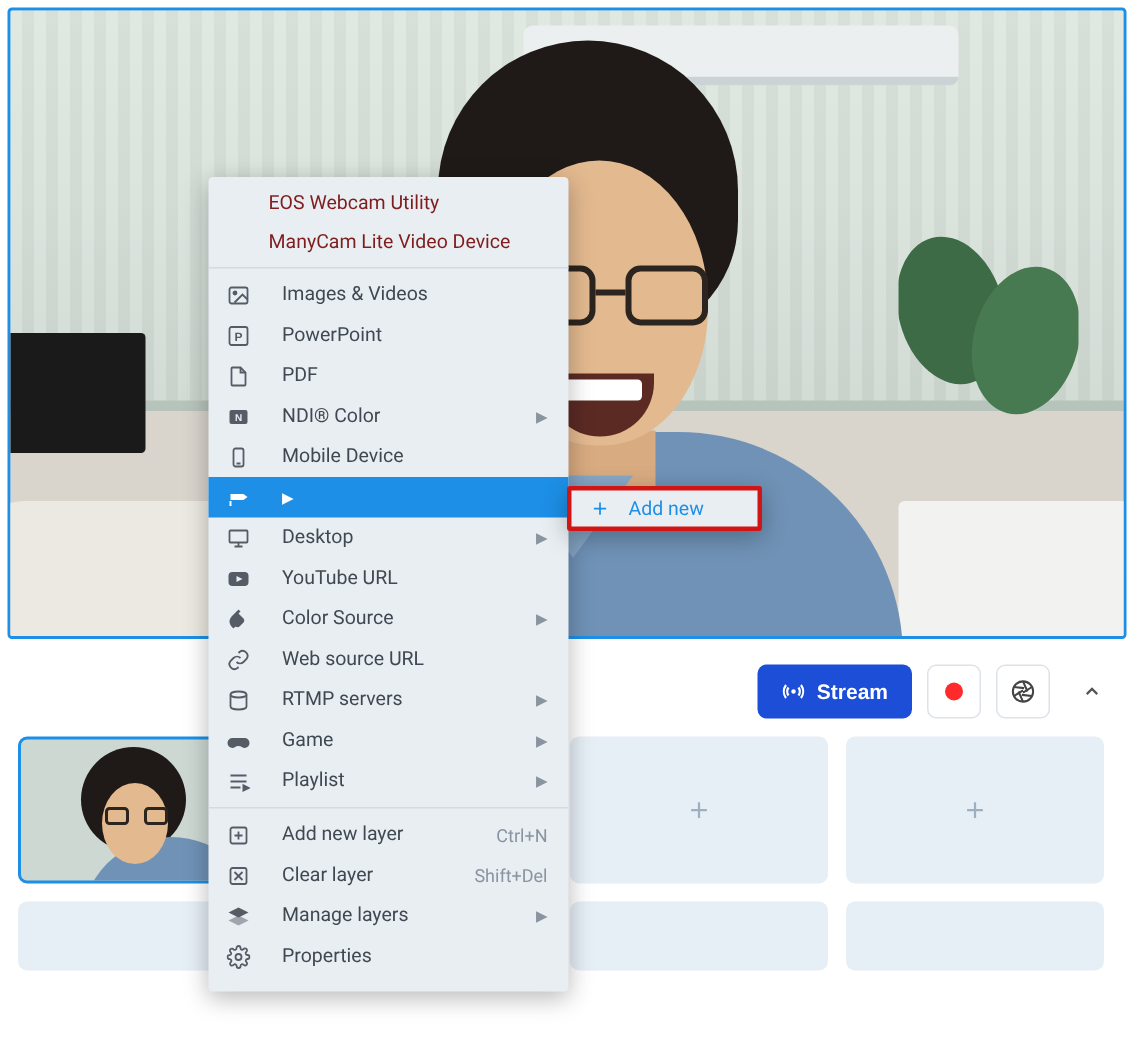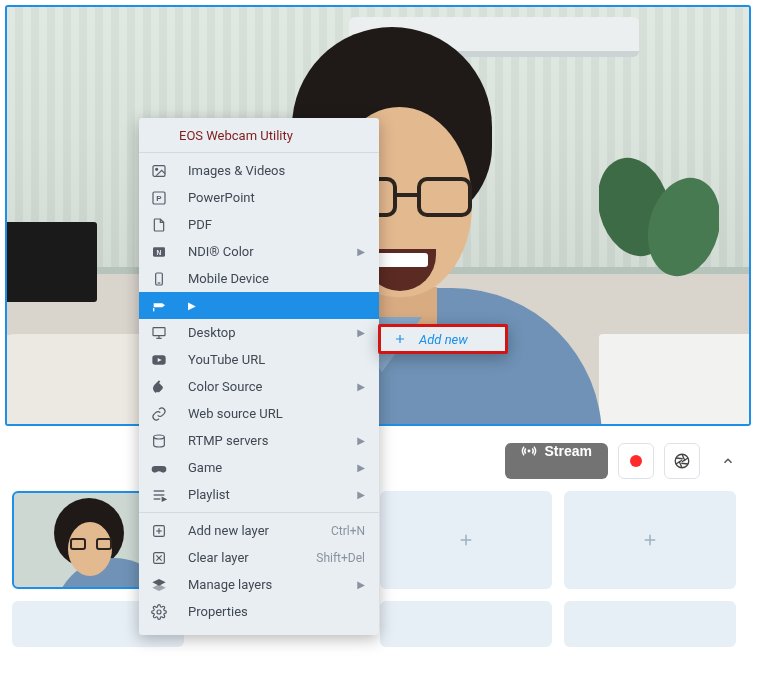--- a/index.html
+++ b/index.html
@@ -99,23 +99,23 @@
     border-left:40px solid transparent; border-right:40px solid transparent;
     border-top:55px solid #87a8c8;
   }
 
   
   .toolbar {
     display:flex; align-items:center; justify-content:flex-end;
     height:60px; padding:0 12px; gap:10px;
   }
   .btn-stream {
-    background:#737373; color:#fff; border:none; border-radius:6px;
+    background:#1d4ed8; color:#fff; border:none; border-radius:6px;
     height:36px; padding:0 16px; font-size:14px; font-weight:600;
-    display:flex; align-items:flex-start; gap:8px; cursor:pointer;
+    display:flex; align-items:center; gap:8px; cursor:pointer;
   }
   .btn-icon {
     width:36px; height:36px; border:1px solid #dde3e9; border-radius:6px;
     background:#fff; display:flex; align-items:center; justify-content:center;
     cursor:pointer; color:#555;
   }
   .record-dot{ width:12px; height:12px; background:#ff2b2b; border-radius:50%; }
 
   
   .layers {
@@ -160,21 +160,21 @@
 
   
   .submenu {
     position:absolute; left:378px; top:324px; width:130px; height:30px;
     background:#e9eef3; box-shadow:0 4px 16px rgba(0,0,0,.28);
     z-index:60; display:flex; align-items:center;
     border:3px solid #d11515; border-radius:2px;
   }
   .submenu .sm-item{
     flex:1; height:100%; display:flex; align-items:center; gap:12px;
-    padding:0 12px; color:#1d8fe6; font-size:13px; cursor:pointer;font-style:italic;
+    padding:0 12px; color:#1d8fe6; font-size:13px; cursor:pointer;
   }
   .submenu .plus { color:#1d8fe6; font-size:16px; font-weight:400; }
 
   svg { display:block; }
 </style>
 </head>
 <body>
 
 <div class="preview-wrap">
   <div class="preview">
@@ -264,20 +264,23 @@
   <div class="tile short" style="width:172px; visibility:hidden"></div>
   <div class="tile short"></div>
   <div class="tile short"></div>
 </div>
 
 <div class="context-menu">
   <div class="cm-section">
     <div class="cm-header">
       <span>EOS Webcam Utility</span>
     </div>
+    <div class="cm-header">
+      <span>ManyCam Lite Video Device</span>
+    </div>
   </div>
   <div class="cm-sep"></div>
   <div class="cm-section" id="cm-main">
       <div class="cm-item">
         <span class="ic">
           <svg width="16" height="16" viewBox="0 0 24 24" fill="none" stroke="currentColor" stroke-width="1.8">
             <rect x="3" y="4" width="18" height="16" rx="2"></rect>
             <circle cx="8.5" cy="9.5" r="1.5" fill="currentColor"></circle>
             <path d="M21 16l-5-5-8 8"></path>
           </svg>

